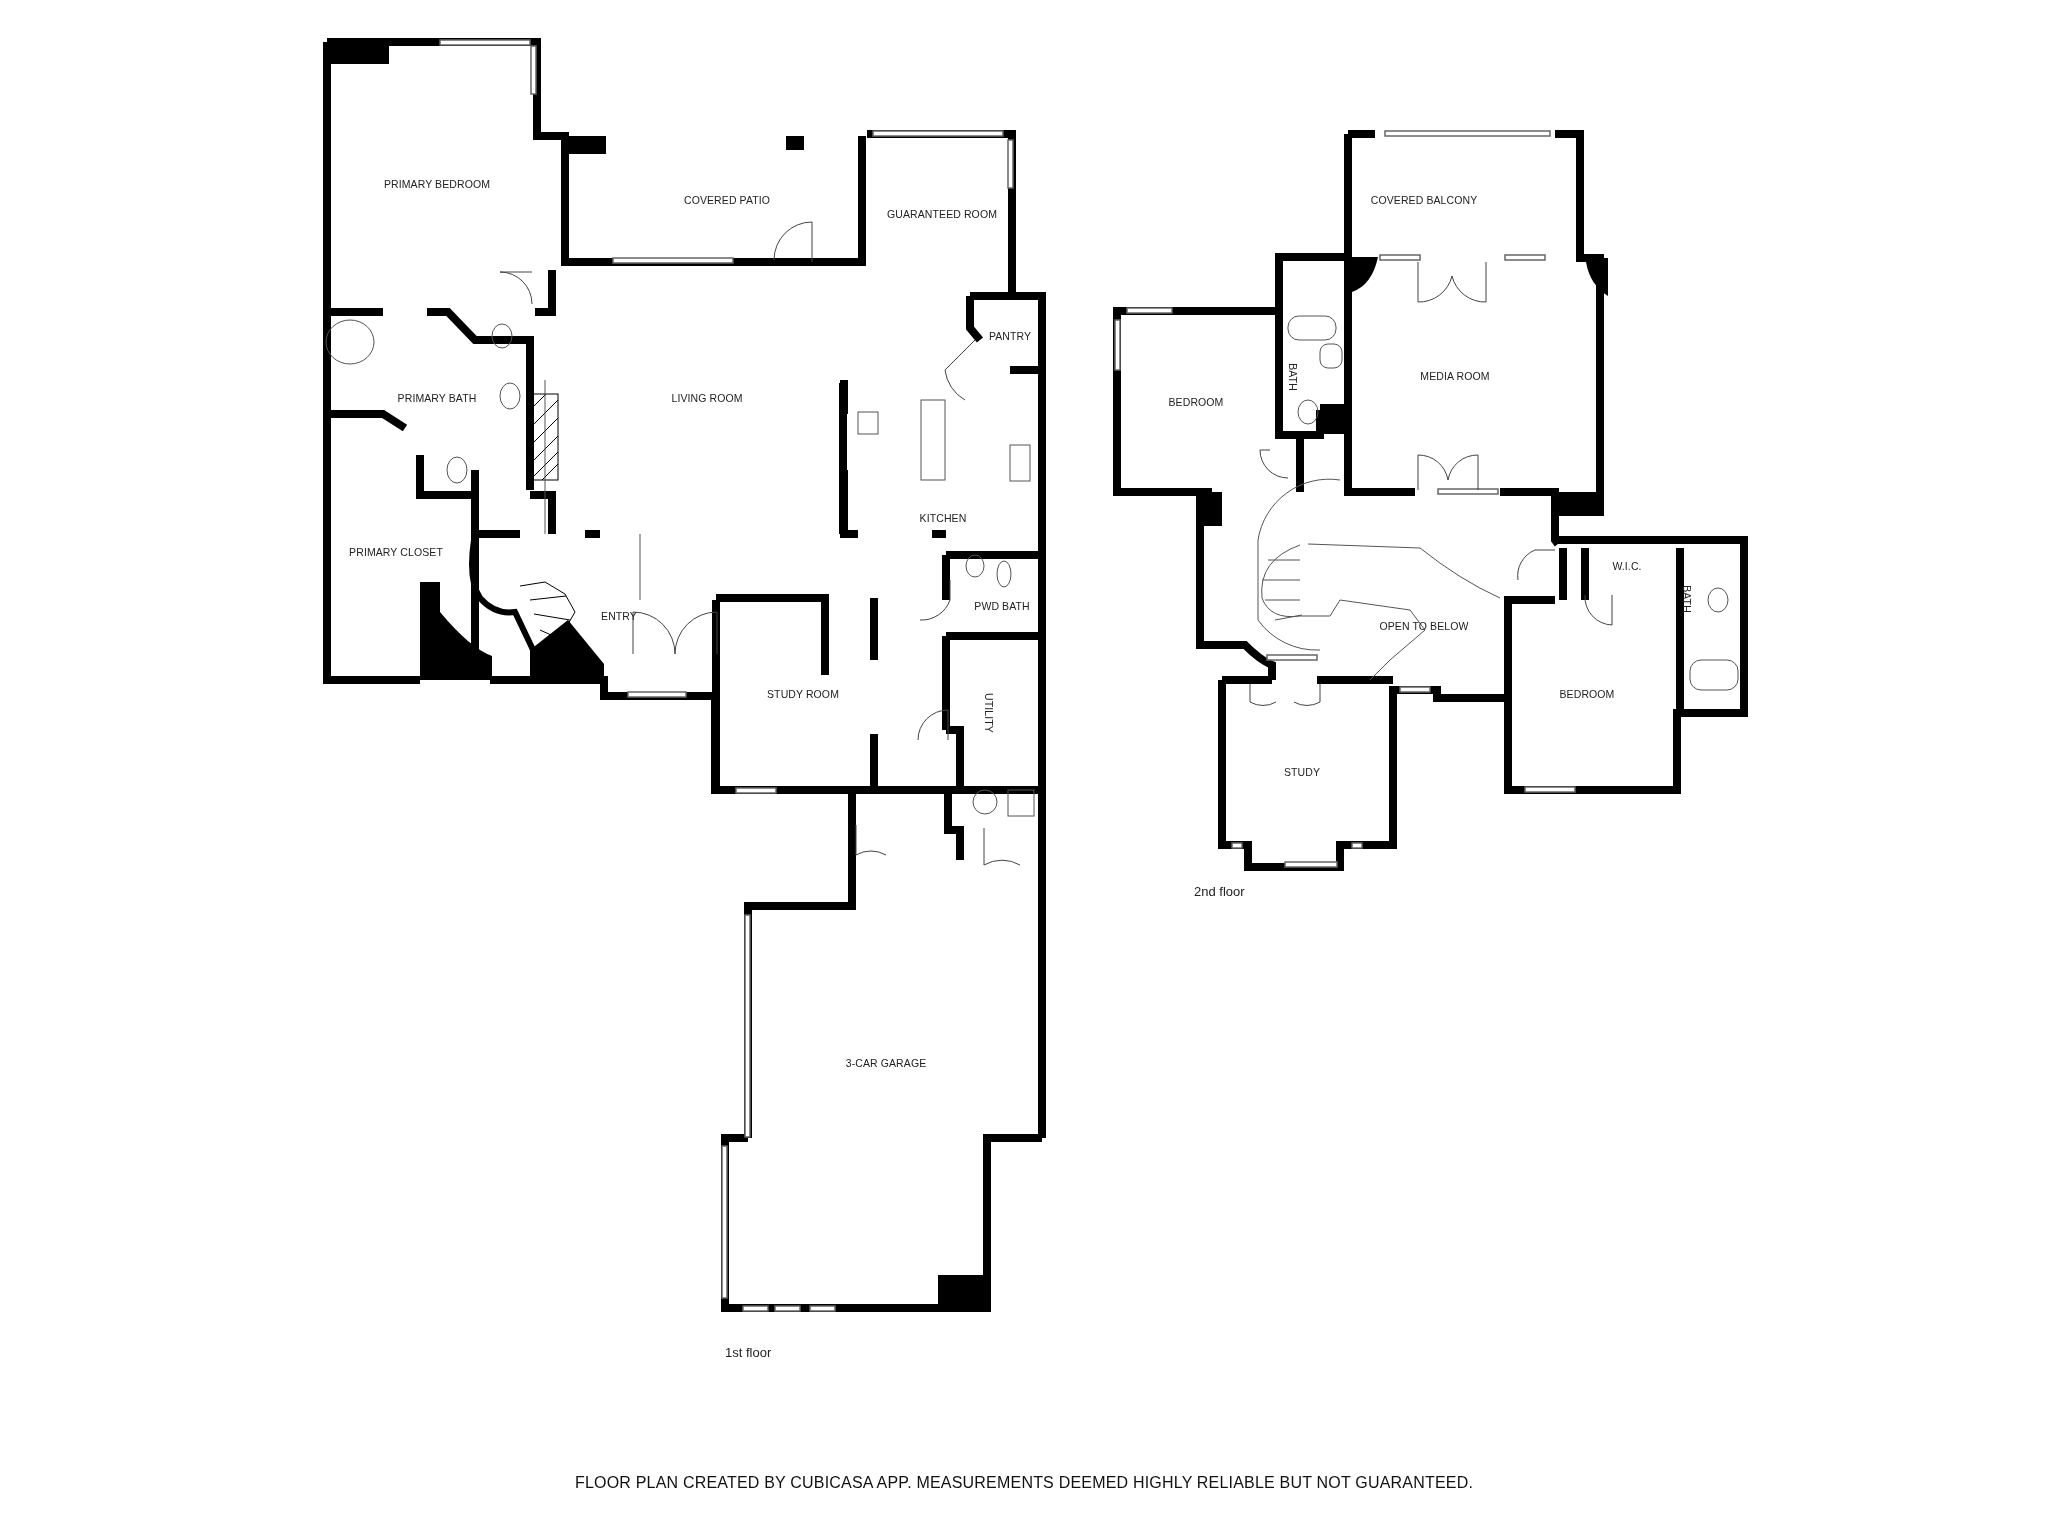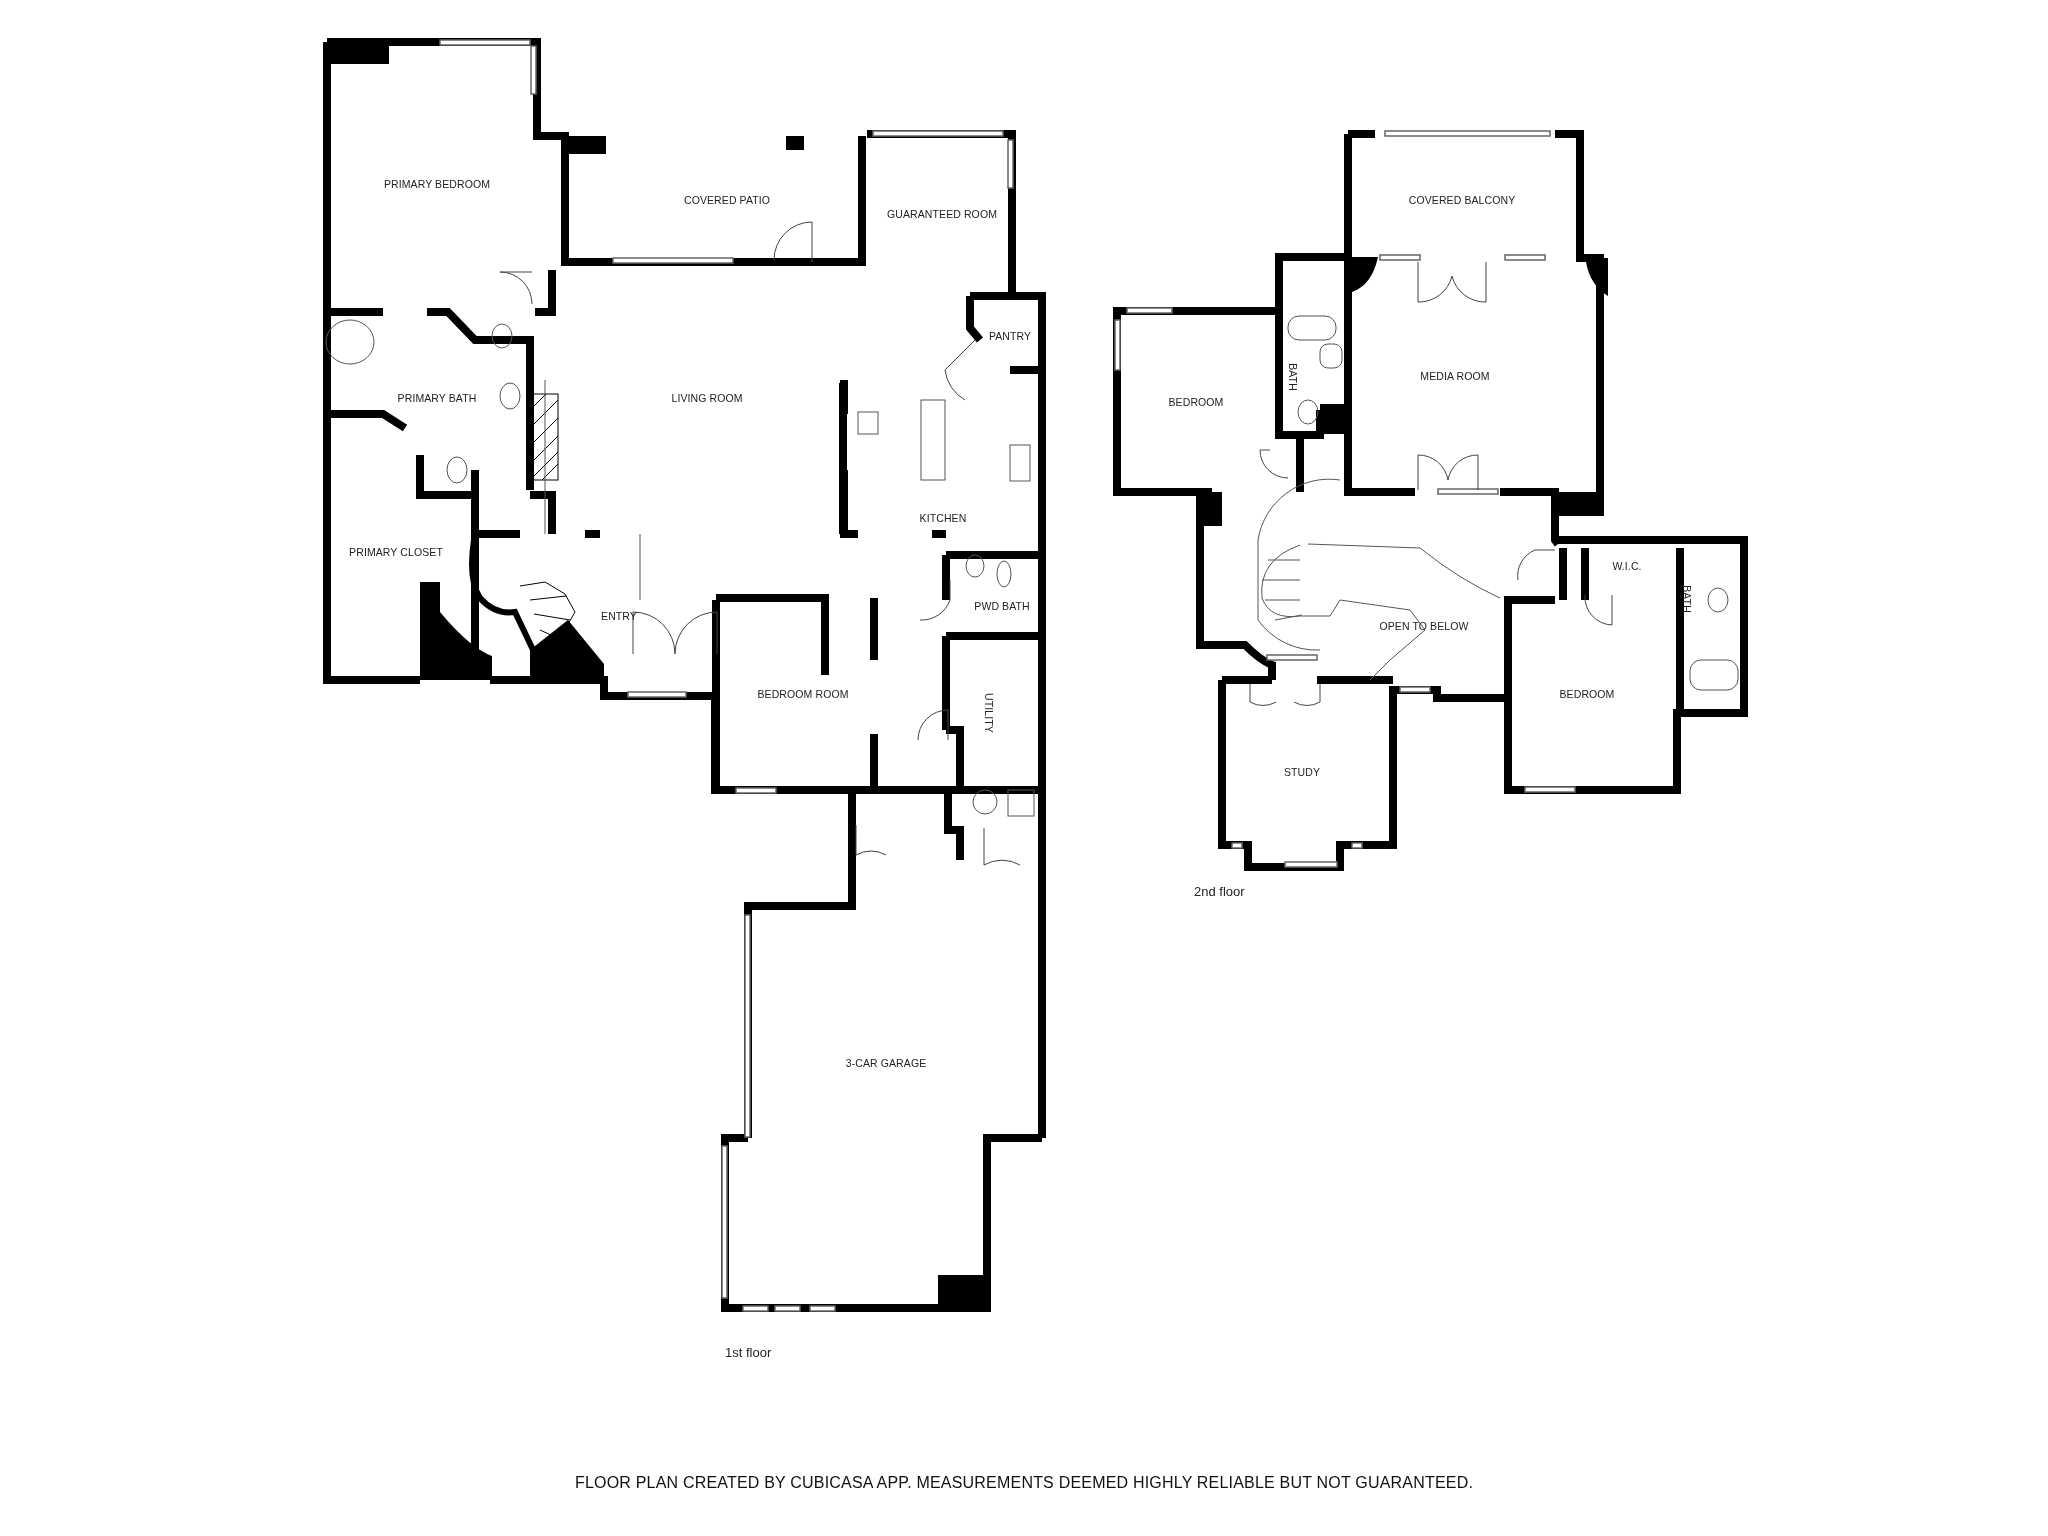--- a/index.html
+++ b/index.html
@@ -186,26 +186,26 @@
 <div class="lbl" style="left:437px;top:184px">PRIMARY BEDROOM</div>
 <div class="lbl" style="left:727px;top:200px">COVERED PATIO</div>
 <div class="lbl" style="left:942px;top:214px">GUARANTEED ROOM</div>
 <div class="lbl" style="left:1010px;top:336px">PANTRY</div>
 <div class="lbl" style="left:437px;top:398px">PRIMARY BATH</div>
 <div class="lbl" style="left:707px;top:398px">LIVING ROOM</div>
 <div class="lbl" style="left:943px;top:518px">KITCHEN</div>
 <div class="lbl" style="left:396px;top:552px">PRIMARY CLOSET</div>
 <div class="lbl" style="left:619px;top:616px">ENTRY</div>
 <div class="lbl" style="left:1002px;top:606px">PWD BATH</div>
-<div class="lbl" style="left:803px;top:694px">BEDROOM ROOM</div>
+<div class="lbl" style="left:803px;top:694px">STUDY ROOM</div>
 <div class="lbl rot" style="left:989px;top:713px">UTILITY</div>
 <div class="lbl" style="left:886px;top:1063px">3-CAR GARAGE</div>
 <div class="floor-lbl" style="left:725px;top:1345px">1st floor</div>
 
-<div class="lbl" style="left:1462px;top:200px">COVERED BALCONY</div>
+<div class="lbl" style="left:1424px;top:200px">COVERED BALCONY</div>
 <div class="lbl" style="left:1455px;top:376px">MEDIA ROOM</div>
 <div class="lbl" style="left:1196px;top:402px">BEDROOM</div>
 <div class="lbl rot" style="left:1293px;top:377px">BATH</div>
 <div class="lbl" style="left:1424px;top:626px">OPEN TO BELOW</div>
 <div class="lbl" style="left:1627px;top:566px">W.I.C.</div>
 <div class="lbl rot" style="left:1687px;top:599px">BATH</div>
 <div class="lbl" style="left:1587px;top:694px">BEDROOM</div>
 <div class="lbl" style="left:1302px;top:772px">STUDY</div>
 <div class="floor-lbl" style="left:1194px;top:884px">2nd floor</div>
 

